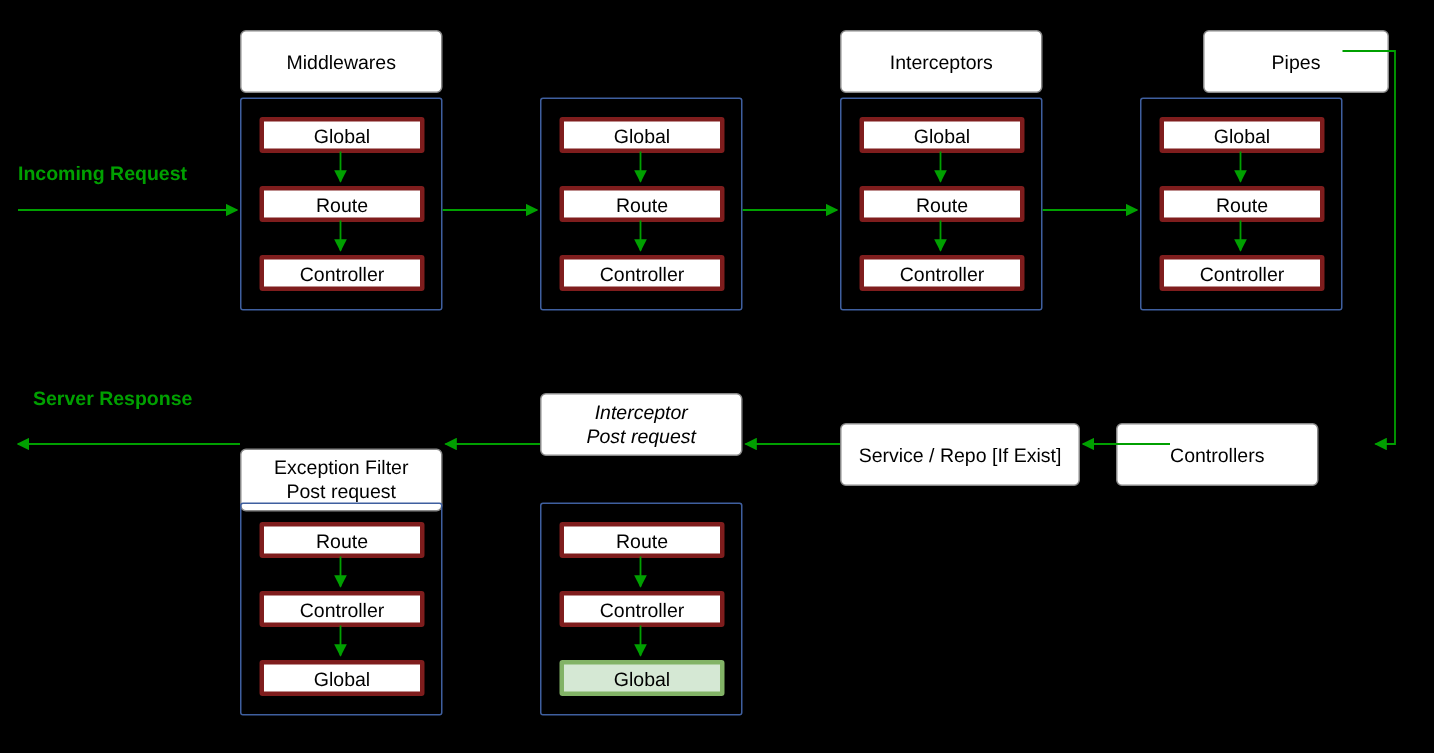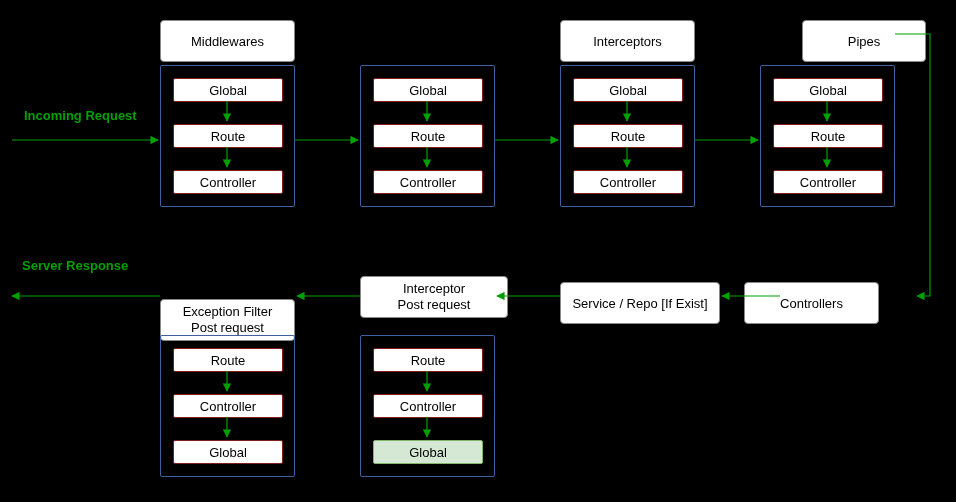--- a/index.html
+++ b/index.html
@@ -30,21 +30,21 @@
   }
   .panel {
     position: absolute;
     border: 1px solid #3f5f9f;
     border-radius: 2px;
     box-sizing: border-box;
   }
   .sub {
     position: absolute;
     background: #fff;
-    border: 1px solid #7f1d1d;
+    border: 3px solid #7f1d1d;
     border-radius: 2px;
     display: flex;
     align-items: center;
     justify-content: center;
     box-sizing: border-box;
     font-size: 13px;
   }
   .sub.hl {
     background: #d5e8d4;
     border-color: #82b366;
@@ -61,21 +61,21 @@
     width: 956px;
     height: 502px;
     pointer-events: none;
   }
 </style>
 </head>
 <body>
 
 <div class="canvas">
 
-  <div class="label" style="left:24px; top:108px;">Incoming Request</div>
+  <div class="label" style="left:12px; top:108px;">Incoming Request</div>
   <div class="label" style="left:22px; top:258px;">Server Response</div>
 
   <div class="box" style="left:160px; top:20px; width:135px; height:28px;">Middlewares</div>
   <div class="panel" style="left:160px; top:65px; width:135px; height:142px;">
     <div class="sub" style="left:12px; top:12px; width:110px; height:24px;">Global</div>
     <div class="sub" style="left:12px; top:58px; width:110px; height:24px;">Route</div>
     <div class="sub" style="left:12px; top:104px; width:110px; height:24px;">Controller</div>
   </div>
 
   <div class="panel" style="left:360px; top:65px; width:135px; height:142px;">
@@ -95,21 +95,21 @@
   <div class="panel" style="left:760px; top:65px; width:135px; height:142px;">
     <div class="sub" style="left:12px; top:12px; width:110px; height:24px;">Global</div>
     <div class="sub" style="left:12px; top:58px; width:110px; height:24px;">Route</div>
     <div class="sub" style="left:12px; top:104px; width:110px; height:24px;">Controller</div>
   </div>
 
   <div class="box" style="left:744px; top:282px; width:135px; height:40px;">Controllers</div>
 
   <div class="box" style="left:560px; top:282px; width:160px; height:40px;">Service / Repo [If Exist]</div>
 
-  <div class="box" style="left:360px; top:276px; width:148px; height:42px; line-height:1.2;">
+  <div class="box" style="left:360px; top:262px; width:135px; height:42px; line-height:1.2;font-style:italic;">
     <div>
       <div>Interceptor</div>
       <div>Post request</div>
     </div>
   </div>
   <div class="panel" style="left:360px; top:335px; width:135px; height:142px;">
     <div class="sub" style="left:12px; top:12px; width:110px; height:24px;">Route</div>
     <div class="sub" style="left:12px; top:58px; width:110px; height:24px;">Controller</div>
     <div class="sub hl" style="left:12px; top:104px; width:110px; height:24px;">Global</div>
   </div>

